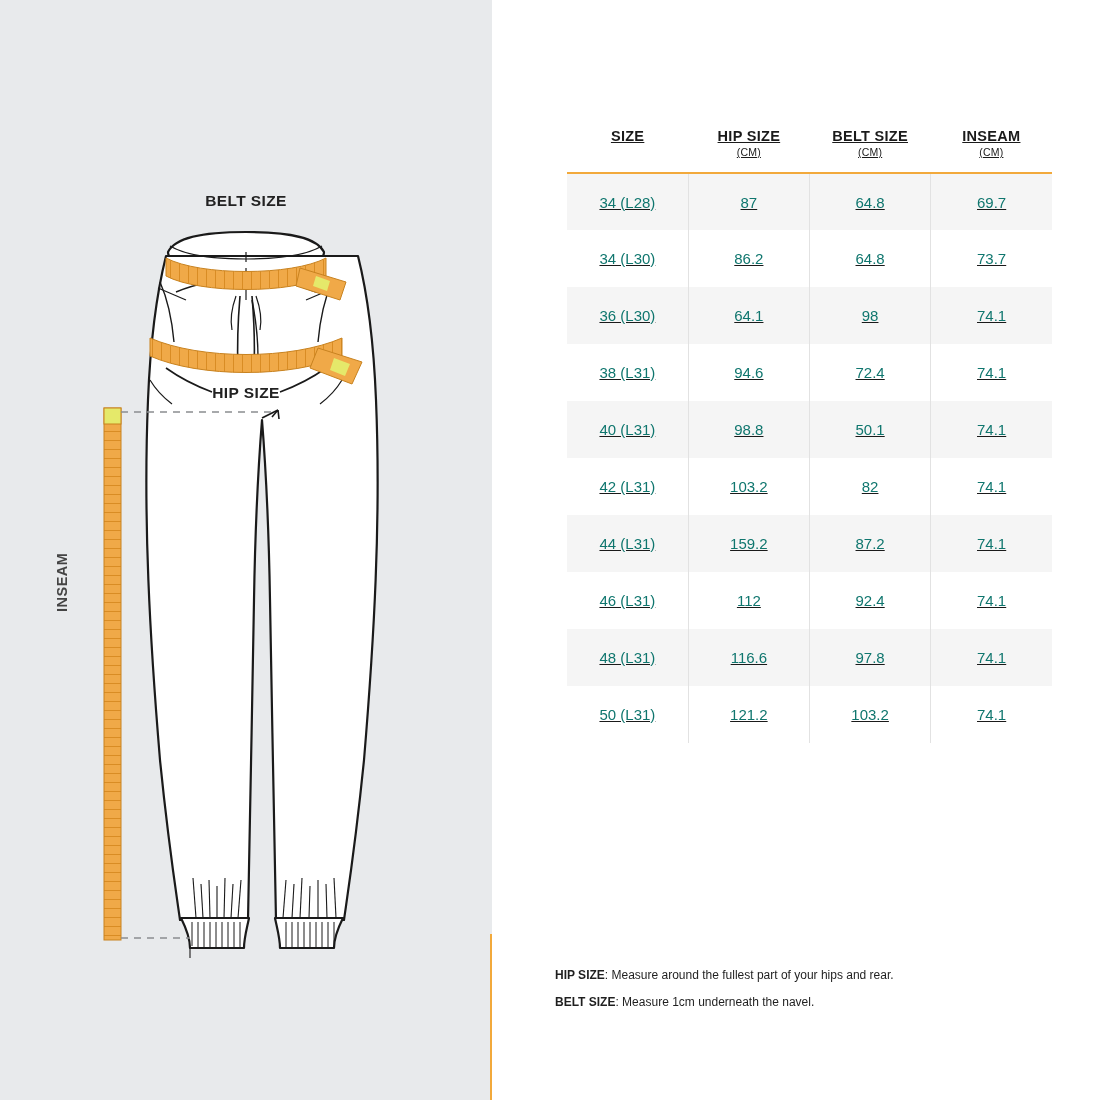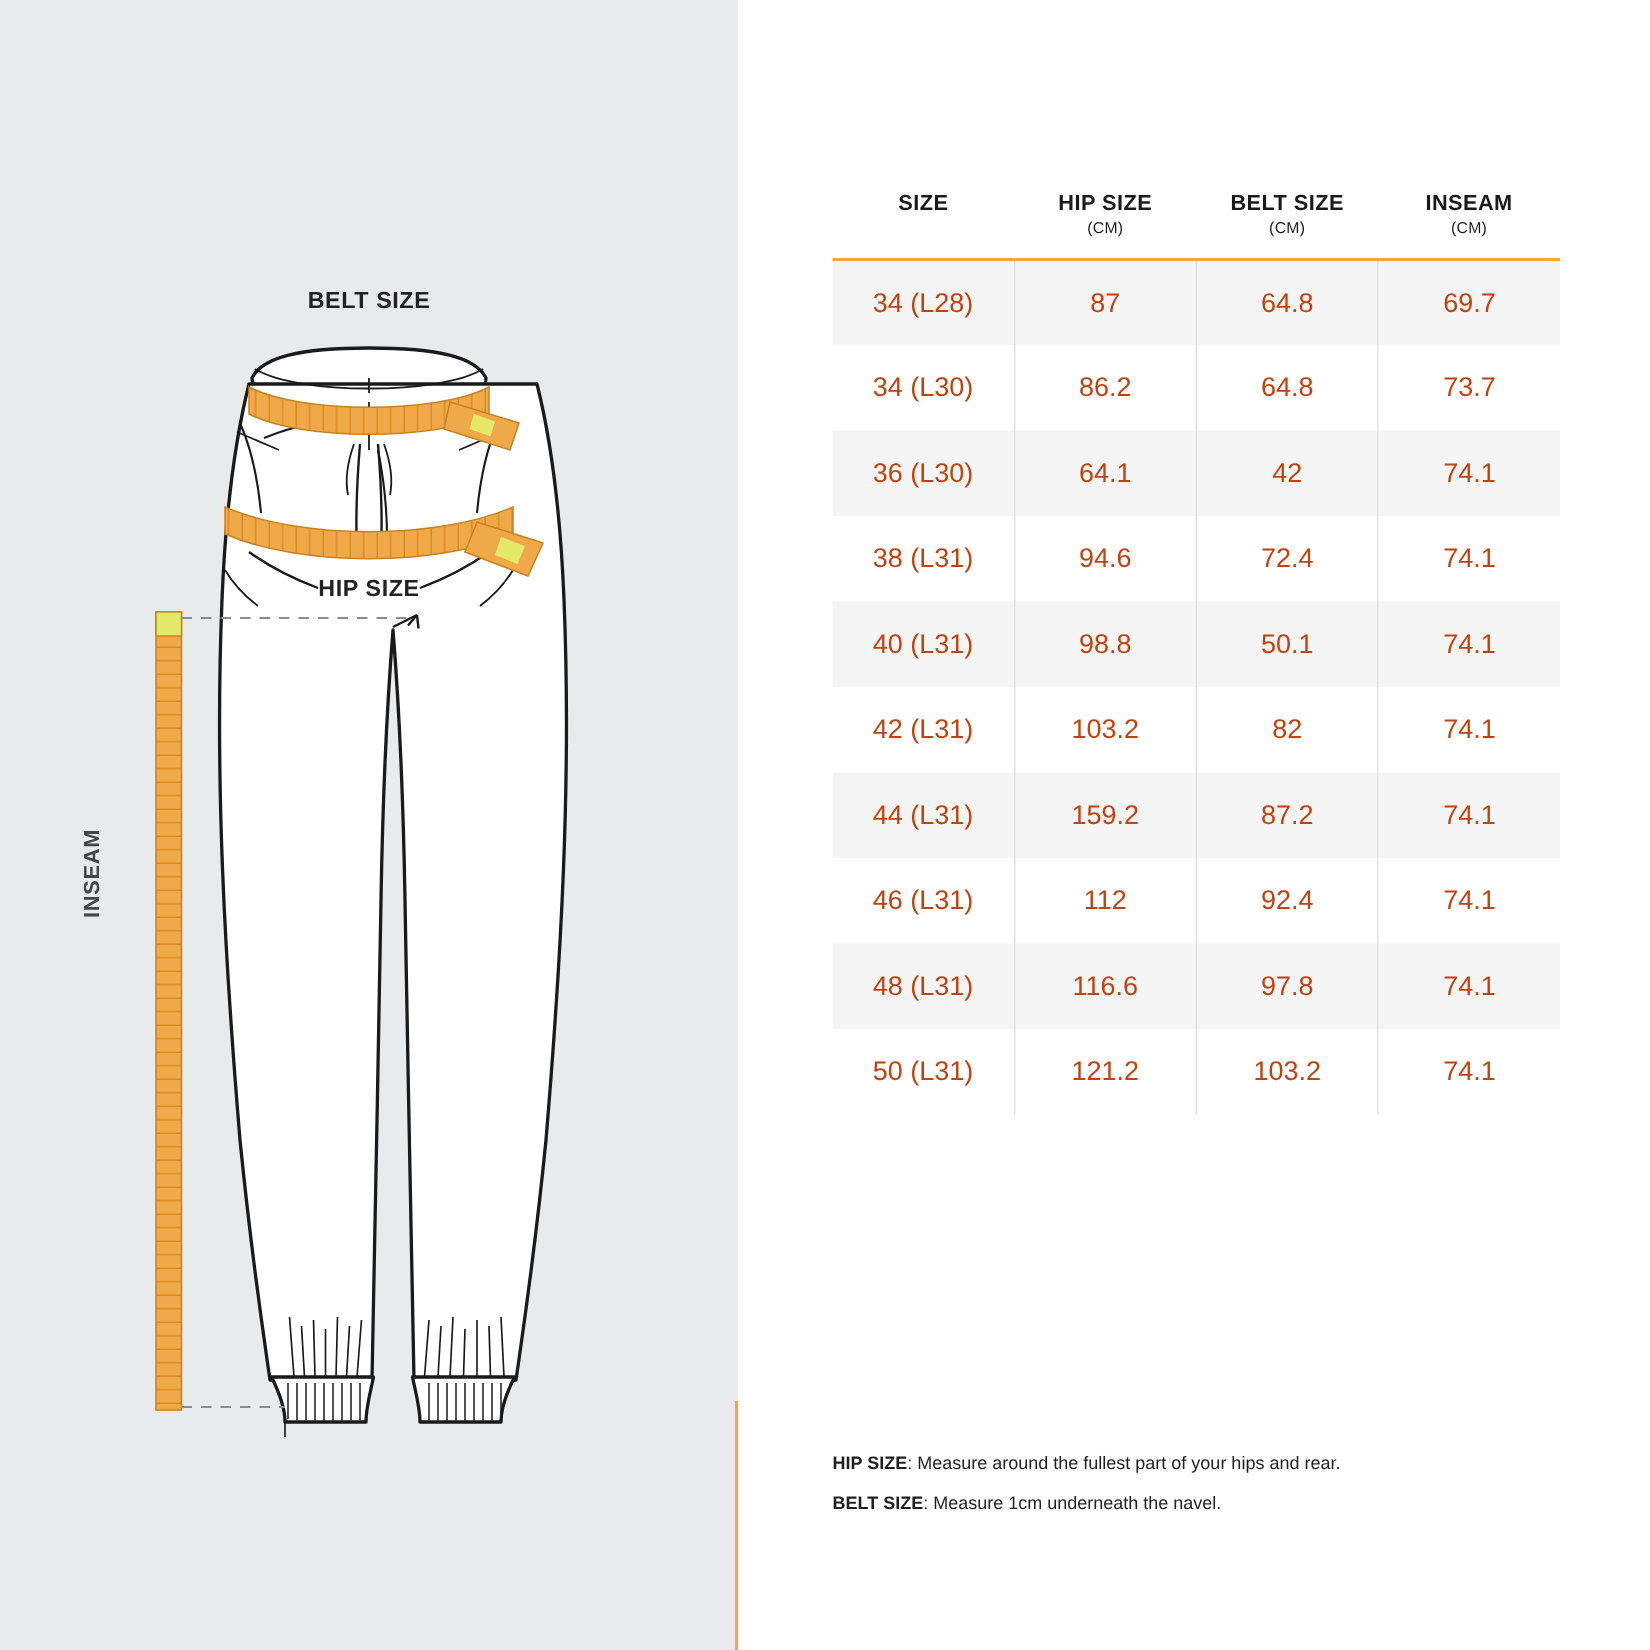--- a/index.html
+++ b/index.html
@@ -77,23 +77,24 @@
 
   
   .right-panel {
     position: relative;
     flex: 1 1 auto;
     height: 1100px;
     background: #ffffff;
   }
   .table-wrap {
     position: absolute;
-    left: 63px;
+    left: 75px;
     top: 128px;
     width: 485px;
+    text-decoration: underline;
   }
   table.size-table {
     width: 485px;
     border-collapse: collapse;
     table-layout: fixed;
   }
   table.size-table th {
     font-size: 14.5px;
     font-weight: bold;
     letter-spacing: 0.3px;
@@ -107,22 +108,22 @@
     font-size: 10.5px;
     font-weight: normal;
     letter-spacing: 0.2px;
     margin-top: 2px;
     color: #1a1a1a;
   }
   table.size-table thead tr {
     border-bottom: 2px solid #f2a93b;
   }
   table.size-table td {
-    font-size: 18px;
-    color: #c2410c;
+    font-size: 15px;
+    color: #0f766e;
     text-align: center;
     height: 57px;
     padding: 0;
     border-left: 1px solid #e2e2e2;
   }
   table.size-table td:first-child { border-left: none; }
   table.size-table tbody tr:nth-child(odd) td { background: #f5f5f5; }
   table.size-table tbody tr:nth-child(even) td { background: #ffffff; }
 
   .notes {
@@ -310,21 +311,21 @@
           </tr>
           <tr>
             <td>34 (L30)</td>
             <td>86.2</td>
             <td>64.8</td>
             <td>73.7</td>
           </tr>
           <tr>
             <td>36 (L30)</td>
             <td>64.1</td>
-            <td>42</td>
+            <td>98</td>
             <td>74.1</td>
           </tr>
           <tr>
             <td>38 (L31)</td>
             <td>94.6</td>
             <td>72.4</td>
             <td>74.1</td>
           </tr>
           <tr>
             <td>40 (L31)</td>

